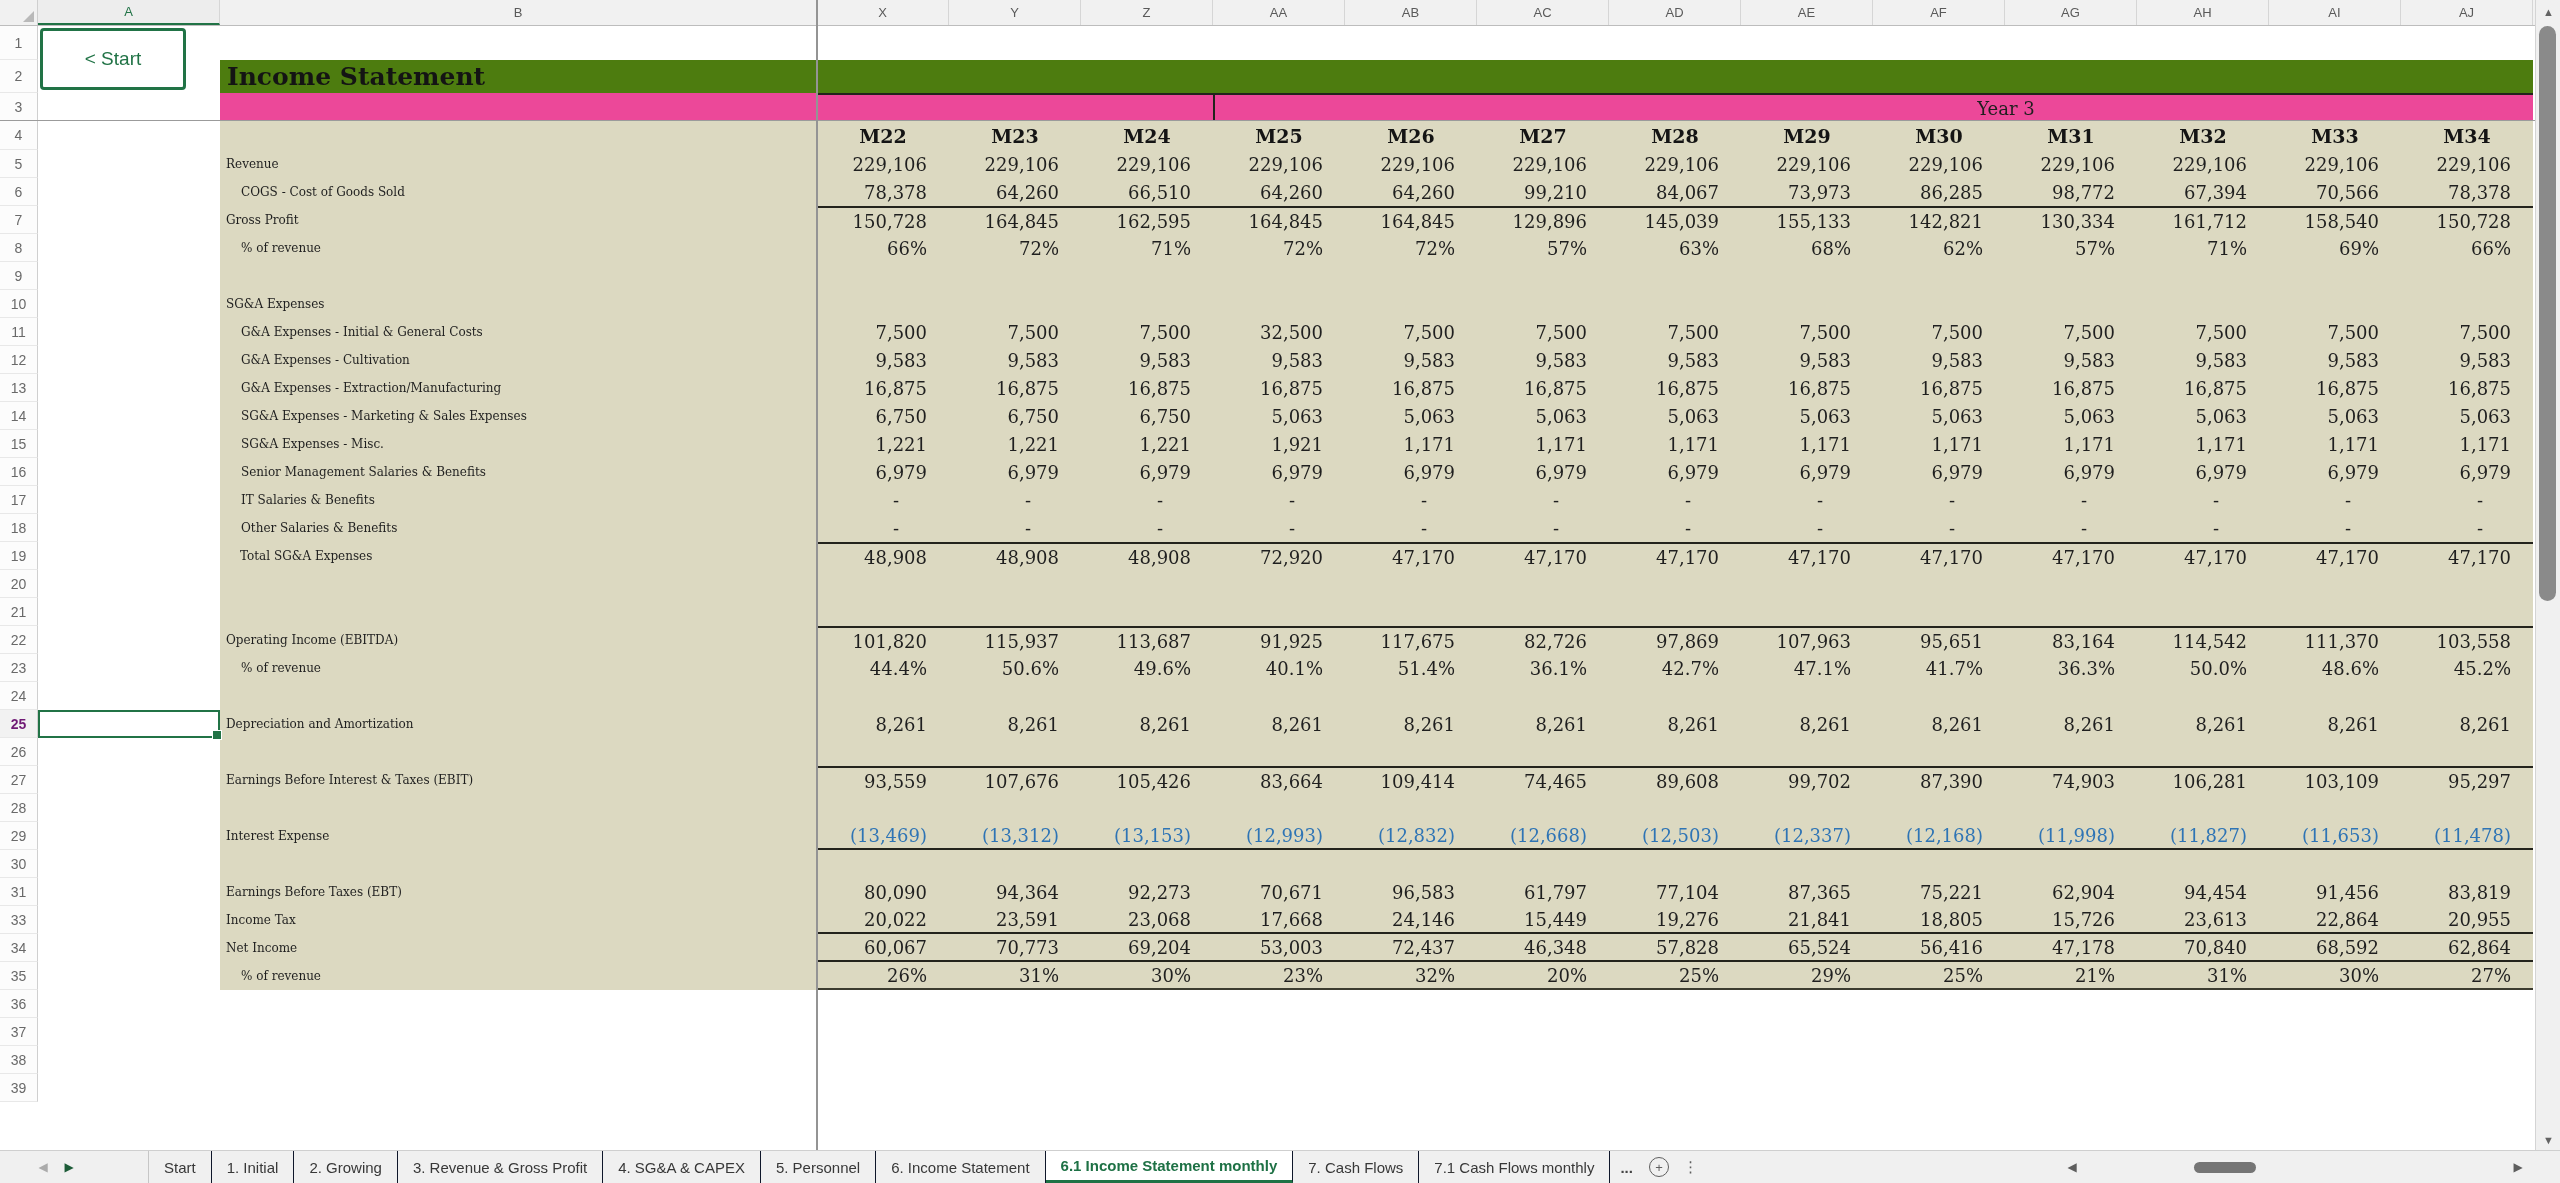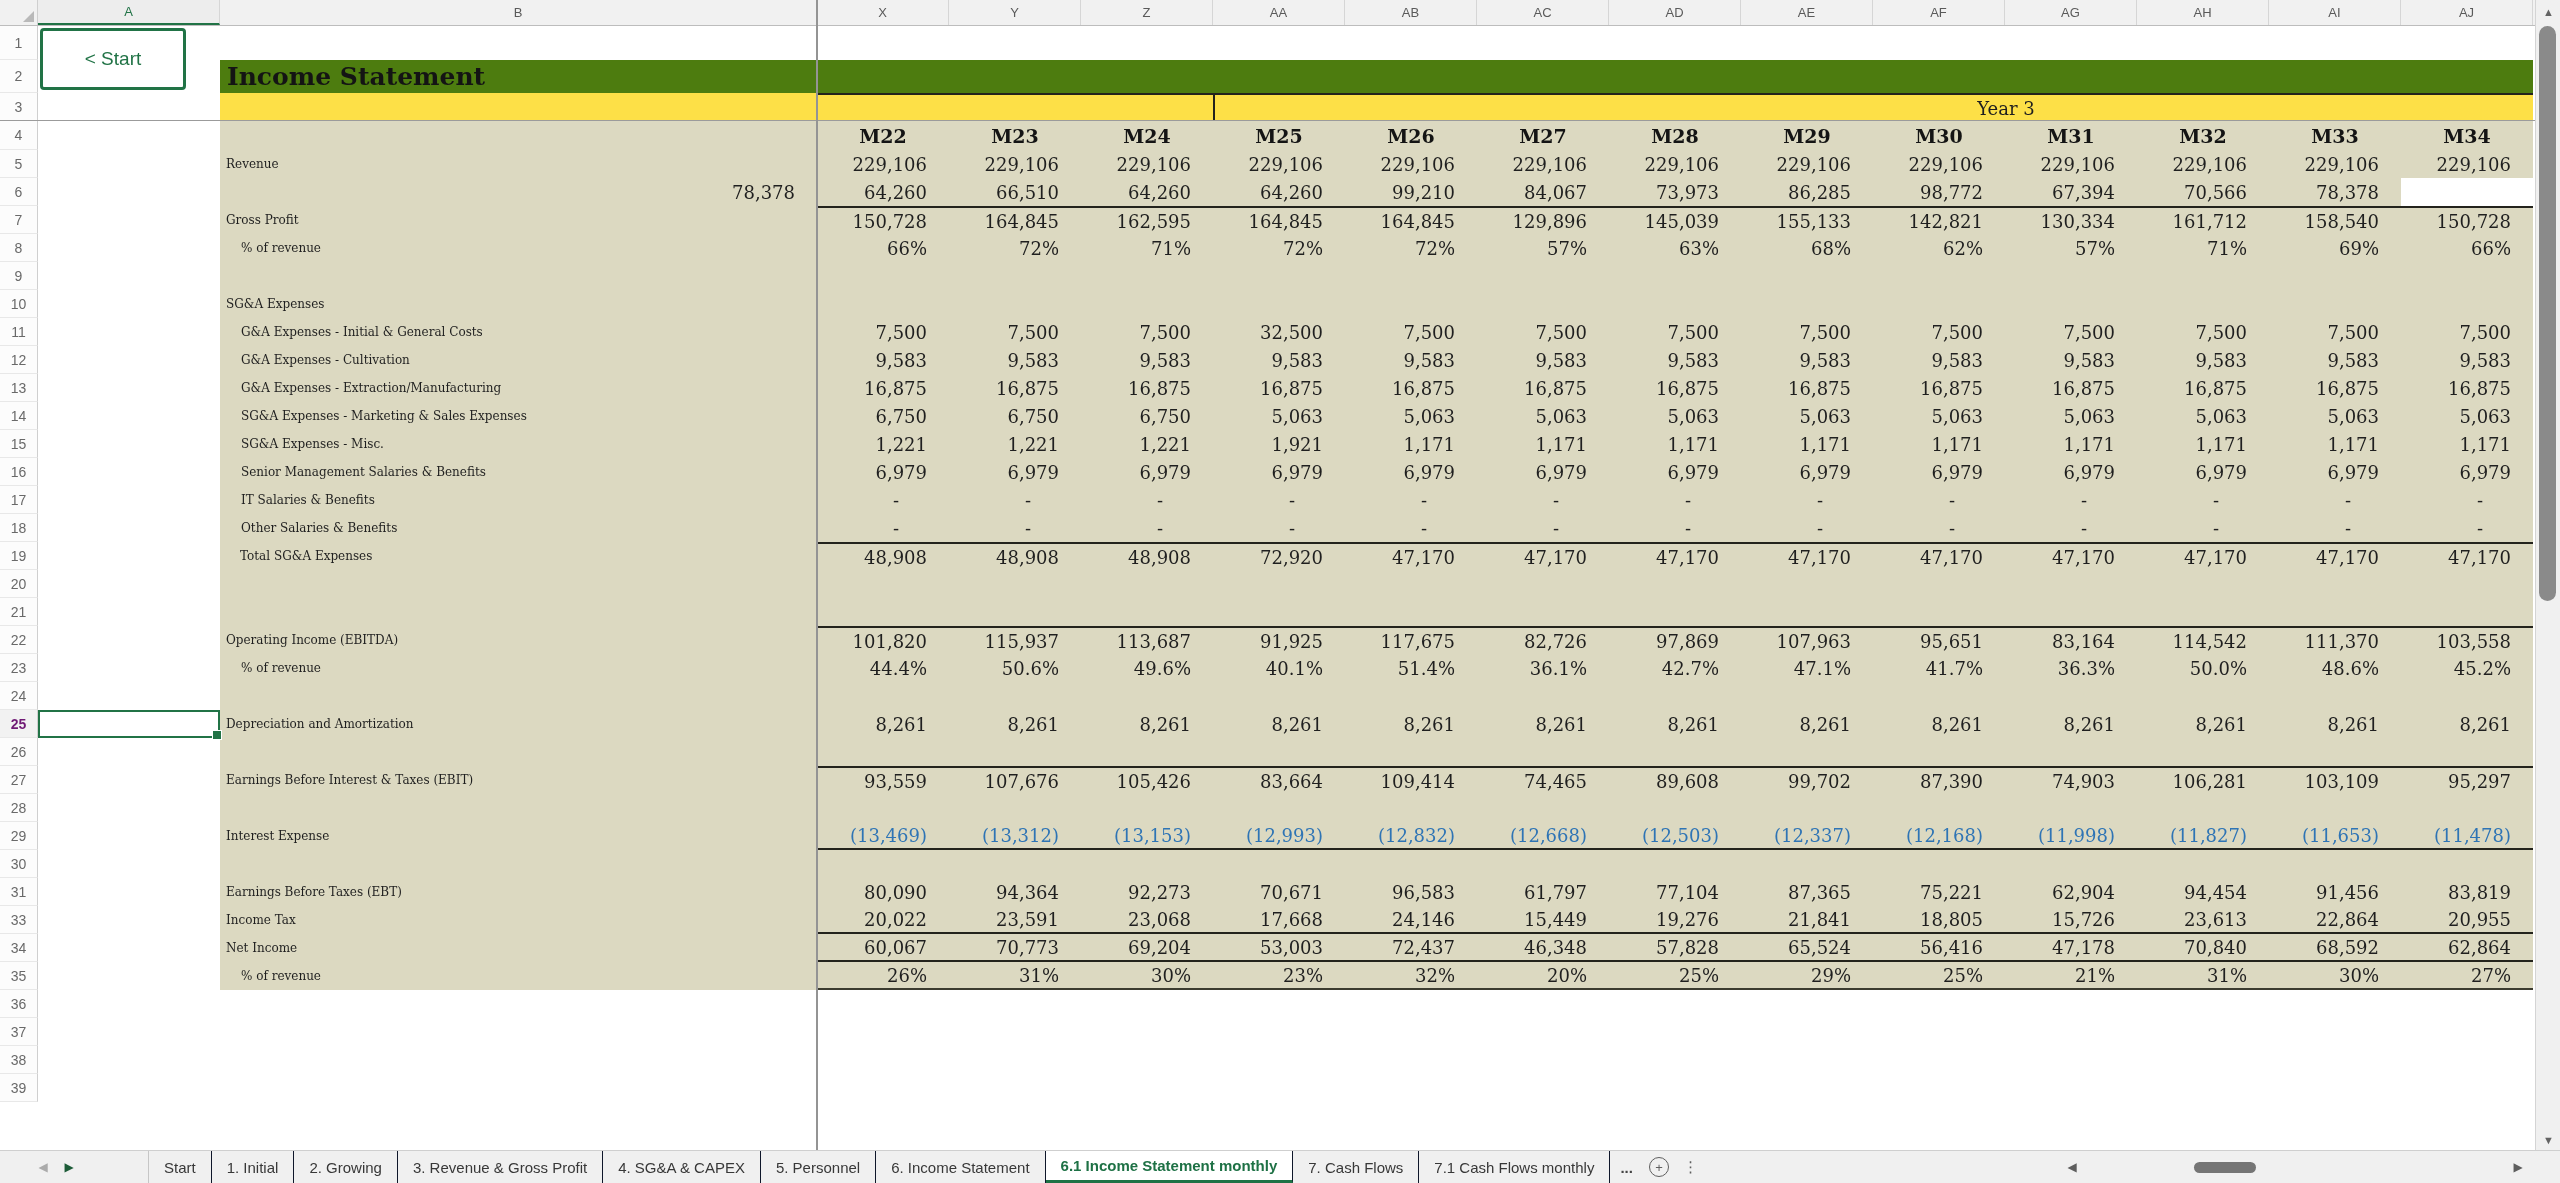--- a/index.html
+++ b/index.html
@@ -17,21 +17,21 @@
       border-left:11px solid transparent;border-bottom:11px solid #b9b9b9;}
   
   .r{display:grid;grid-template-columns:38px 182px 597px repeat(13,132px);box-sizing:border-box;}
   .h1{height:34px}.h2{height:33px}.h3{height:28px}.h4{height:29px}.hd{height:28px}
   .gut{font-size:14px;color:#696969;display:flex;align-items:center;justify-content:center;
       background:#fcfcfc;border-right:1px solid #cfcfcf;border-bottom:1px solid #e8e8e8;box-sizing:border-box;}
   .gut.selrow{color:#701a75;font-weight:bold;background:#f2f2f2;}
   .c{box-sizing:border-box;display:flex;align-items:center;background:#fff;position:relative;}
   .tb{background:#dcd9c1;}          
   .band-dark{background:#4d7c0f;}
-  .band-light{background:#fde047;}
+  .band-light{background:#ec4899;}
   .lab{font-family:"DejaVu Serif",serif;font-size:12px;color:#1f1f1f;white-space:nowrap;overflow:hidden;}
   .num{font-family:"DejaVu Serif",serif;font-size:18px;color:#1f1f1f;justify-content:flex-end;
       padding-right:22px;white-space:nowrap;}
   .blue{color:#2e74b5;}
   .dashv{padding-right:50px;}
   .bt{border-top:2px solid #23231c;}
   .bb{border-bottom:2px solid #23231c;}
   .tend{border-bottom:2px solid #3c3c30;}
   .titlecell{font-family:"DejaVu Serif",serif;font-weight:bold;font-size:25px;color:#141414;padding-left:7px;}
   .yearcell{font-family:"DejaVu Serif",serif;font-size:18px;color:#1f1f1f;justify-content:center;padding-left:264px;
@@ -158,20 +158,21 @@
           <div class="c num tb">229,106</div>
           <div class="c num tb">229,106</div>
           <div class="c num tb">229,106</div>
           <div class="c num tb">229,106</div>
           <div class="c num tb">229,106</div>
           <div class="c num tb">229,106</div>
         </div>
         <div class="r hd">
           <div class="gut">6</div>
           <div class="c"></div>
+          <div class="c lab tb" style="padding-left: 21px;">COGS - Cost of Goods Sold</div>
           <div class="c num tb">78,378</div>
           <div class="c num tb">64,260</div>
           <div class="c num tb">66,510</div>
           <div class="c num tb">64,260</div>
           <div class="c num tb">64,260</div>
           <div class="c num tb">99,210</div>
           <div class="c num tb">84,067</div>
           <div class="c num tb">73,973</div>
           <div class="c num tb">86,285</div>
           <div class="c num tb">98,772</div>

